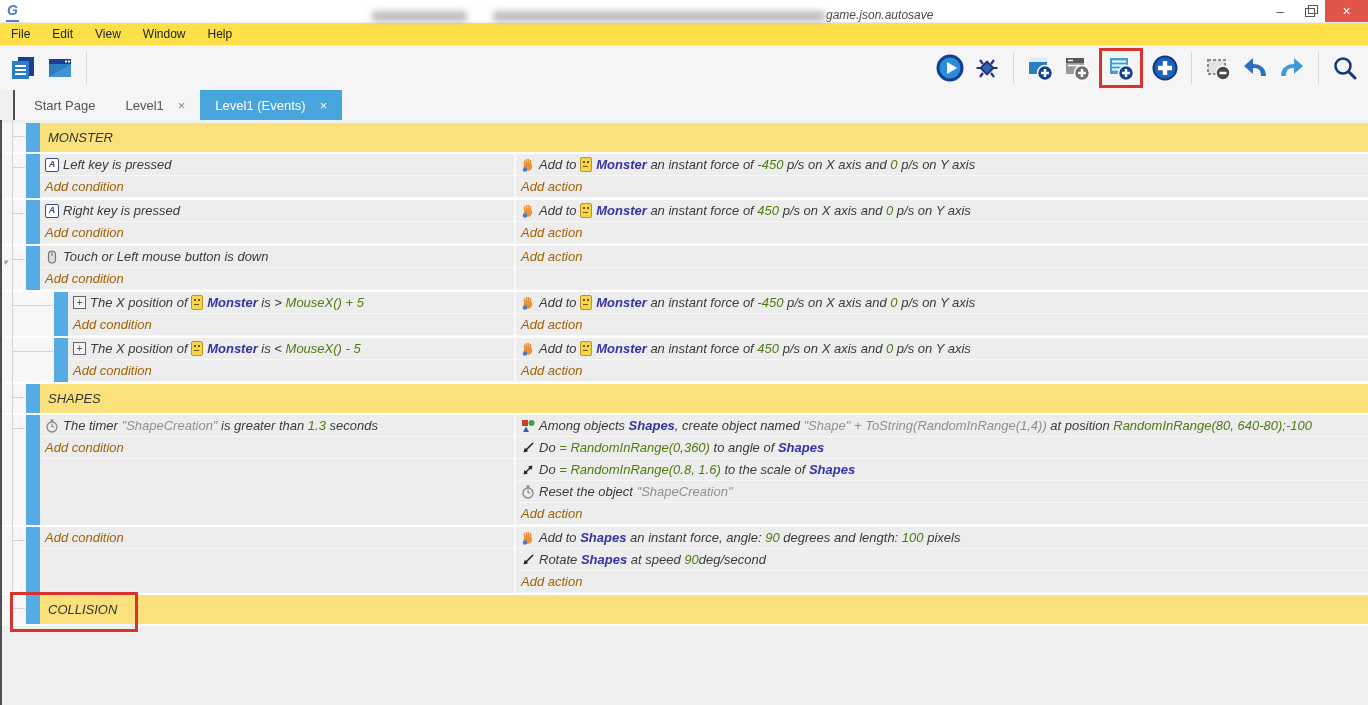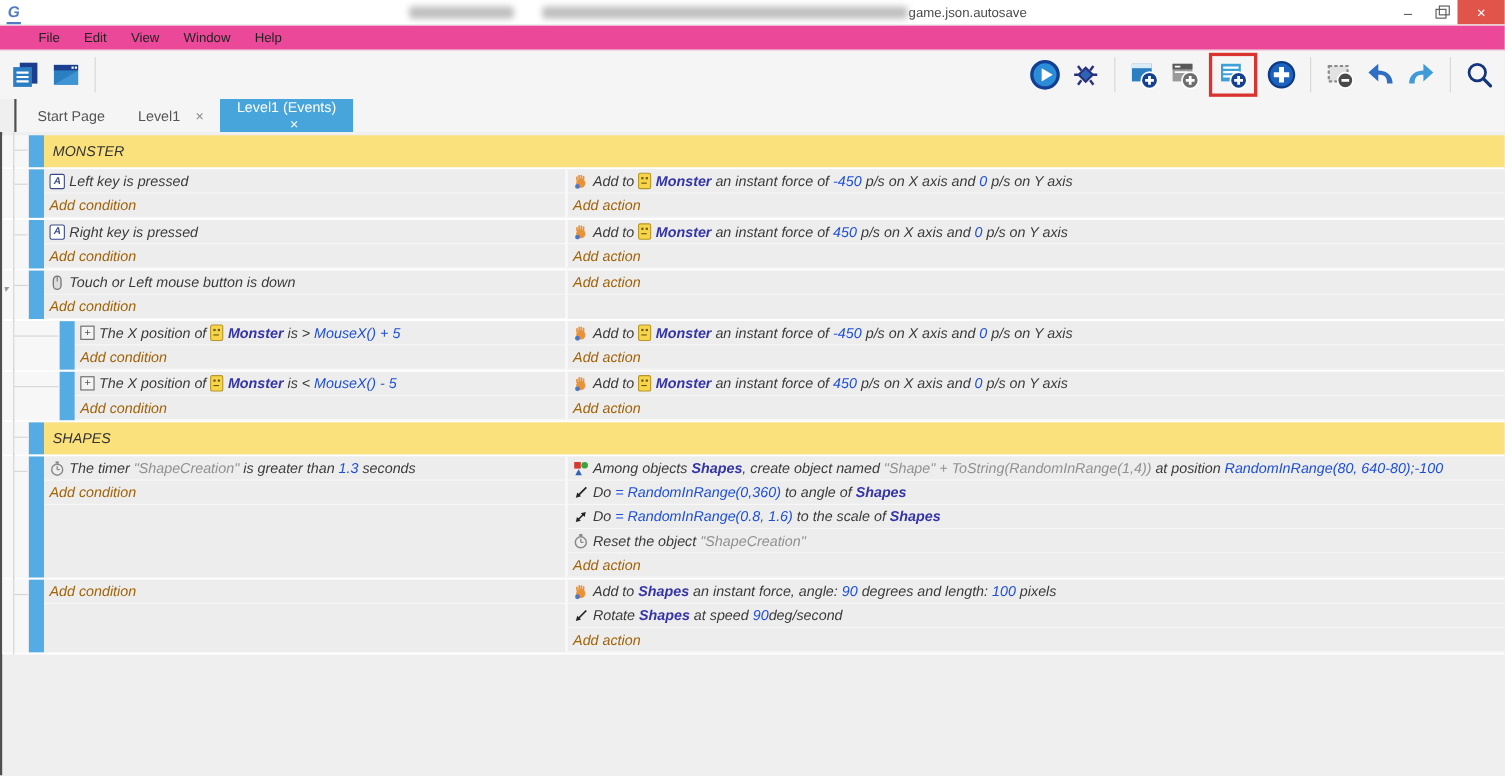--- a/index.html
+++ b/index.html
@@ -2,68 +2,68 @@
 <html><head>
 <meta charset="utf-8">
 <style>
   html,body{margin:0;padding:0;}
   body{width:1368px;height:705px;overflow:hidden;font-family:"Liberation Sans",sans-serif;background:#efefef;}
   .win{display:flex;flex-direction:column;width:1368px;height:705px;}
 
   
   .titlebar{height:22px;background:#ffffff;position:relative;display:flex;align-items:center;flex:none;border-bottom:1px solid #ececec;}
   .logo{margin-left:6px;font-weight:bold;font-style:italic;color:#4f7bc7;font-size:14px;line-height:20px;border-bottom:2px solid #4f7bc7;padding:0 1px;}
-  .titlewrap{position:absolute;left:372px;top:0;height:22px;display:flex;align-items:center;}
+  .titlewrap{position:absolute;left:372px;top:0;height:22px;display:flex;align-items:flex-end;font-style:italic;}
   .blurblk{display:inline-block;height:11px;background:#bfbfbf;border-radius:2px;filter:blur(3px);}
   .b1{width:95px;margin-right:26px;}
   .b2{width:332px;margin-right:1px;}
   .titletext{font-size:12px;color:#4a4a4a;}
   .winbtns{position:absolute;right:0;top:0;height:22px;display:flex;align-items:stretch;}
   .wbtn{width:30px;display:flex;align-items:center;justify-content:center;font-size:13px;color:#444;}
   .wbtn.close{width:43px;background:#e0544a;color:#fff;font-size:14px;}
   .restoreglyph{position:relative;width:8px;height:7px;border:1px solid #555;background:#fff;margin-top:2px;}
   .restoreglyph::before{content:"";position:absolute;left:2px;top:-4px;width:8px;height:7px;border:1px solid #555;}
 
   
-  .menubar{height:22px;background:#ec4899;display:flex;align-items:center;flex:none;border-bottom:1px solid #e7e7e7;padding-left:24px;}
+  .menubar{height:22px;background:#fde047;display:flex;align-items:center;flex:none;border-bottom:1px solid #e7e7e7;}
   .mitem{padding:0 11px;font-size:12px;color:#222;}
 
   
   .toolbar{height:44px;background:#f5f5f5;display:flex;justify-content:space-between;align-items:center;padding:0 8px;flex:none;}
   .tbleft,.tbright{display:flex;align-items:center;gap:7px;}
   .tbsep{width:1px;height:32px;background:#d6d6d6;margin:0 4px;}
   .tbic{width:30px;height:30px;display:flex;align-items:center;justify-content:center;}
   .tb{width:28px;height:28px;}
   .hl{border:3px solid #d8332e;padding:2px 4px;display:inline-flex;align-items:center;}
 
   
   .tabbar{height:30px;background:#f5f5f5;display:flex;align-items:stretch;flex:none;border-left:2px solid #4f4f4f;padding-left:4px;margin-left:13px;}
   .tab{display:flex;align-items:center;padding:0 15px;font-size:13px;color:#555;}
-  .tab.active{background:#47a5dc;color:#fff;flex-direction:column;}
+  .tab.active{background:#47a5dc;color:#fff;}
   .tclose{margin-left:14px;font-size:13px;color:#8a8a8a;}
   .tab.active .tclose{color:#fff;}
 
   
   .events{flex:1;background:#efefef;border-left:2px solid #4f4f4f;padding-top:3px;position:relative;overflow:hidden;}
   .row{display:flex;position:relative;border-bottom:2px solid #ffffff;font-style:italic;}
   .row.grp{height:29px;}
   .mcol{width:24px;background:#f7f7f7;position:relative;flex:none;}
   .row.d1 .mcol{width:52px;}
   .mcol::before{content:"";position:absolute;left:10px;top:-3px;bottom:-2px;border-left:1px solid #d4d4d4;}
   .mcol::after{content:"";position:absolute;left:11px;top:13px;width:12px;border-top:1px solid #d4d4d4;}
   .row.d1 .mcol::after{width:40px;}
   .bar{width:14px;background:#55abe3;flex:none;}
   .glabel{flex:1;background:#fbe17b;line-height:29px;padding-left:8px;font-size:13px;color:#333;}
   .ebody{flex:1;display:flex;background:#ededed;}
   .conds{width:474px;flex:none;}
   .row.d1 .conds{width:446px;}
   .acts{flex:1;border-left:2px solid #fafafa;overflow:hidden;text-align:center;}
   .line{height:21px;font-size:13px;color:#3a3a3a;padding-left:5px;white-space:nowrap;display:flex;align-items:center;border-bottom:1px solid rgba(255,255,255,.55);}
   .seg{white-space:pre;}
-  .seg.val{color:#1d4ed8;}
+  .seg.val{color:#4d7c0f;}
   .seg.obj{color:#3434a8;font-weight:bold;}
   .seg.str{color:#909090;}
   .seg.ph{color:#a16207;}
   .exp{position:absolute;left:1px;top:11px;font-size:9px;color:#9a9a9a;}
   .ann{position:absolute;left:8px;top:-3px;width:122px;height:calc(100% + 5px);border:3px solid #d8332e;z-index:5;pointer-events:none;}
 
   
   .icw{display:inline-flex;margin-right:4px;align-items:center;}
   .ic{display:inline-flex;width:14px;height:14px;align-items:center;justify-content:center;}
   .ickey{width:12px;height:12px;border:1px solid #3b4a86;border-radius:2px;color:#3b4a86;font-size:9px;font-weight:bold;background:#fff;line-height:11px;}
@@ -550,15 +550,21 @@
                 <span class="seg "> at speed </span>
                 <span class="seg val">90</span>
                 <span class="seg ">deg/second</span>
               </div>
               <div class="line">
                 <span class="seg ph">Add action</span>
               </div>
             </div>
           </div>
         </div>
+        <div class="row grp">
+          <div class="mcol"></div>
+          <div class="bar"></div>
+          <div class="glabel">COLLISION</div>
+          <div class="ann"></div>
+        </div>
       </div>
   </div>
 </div>
 
 </body></html>

